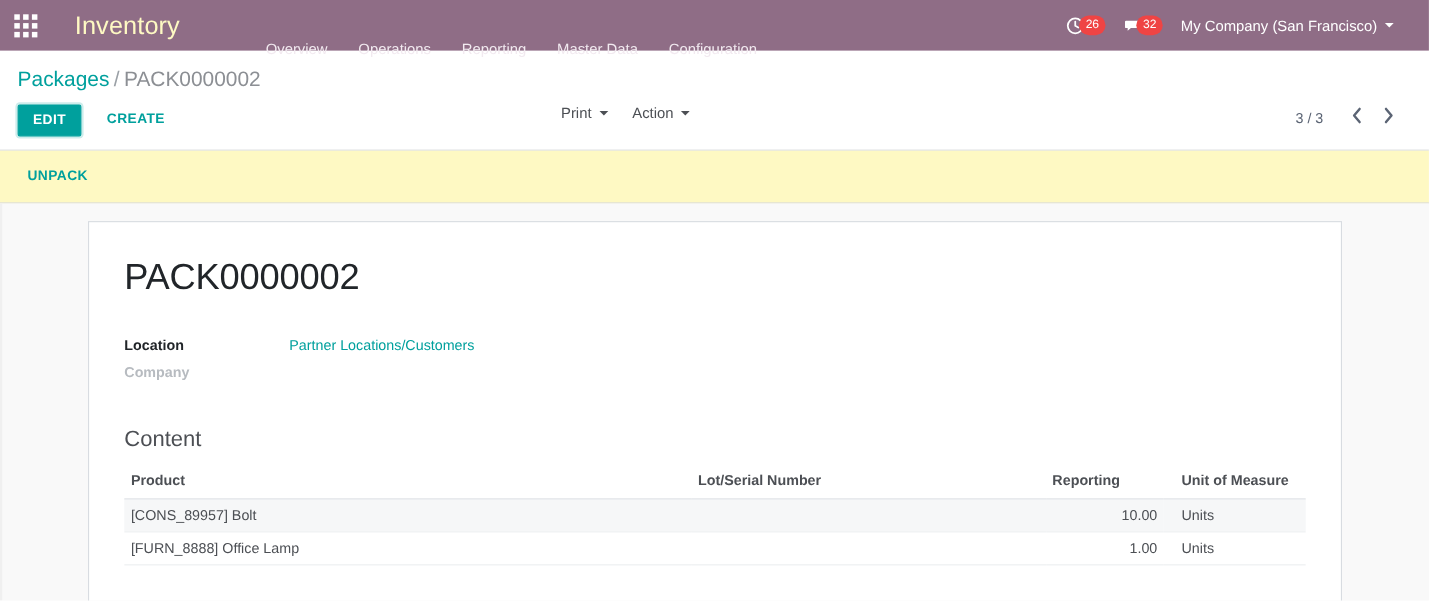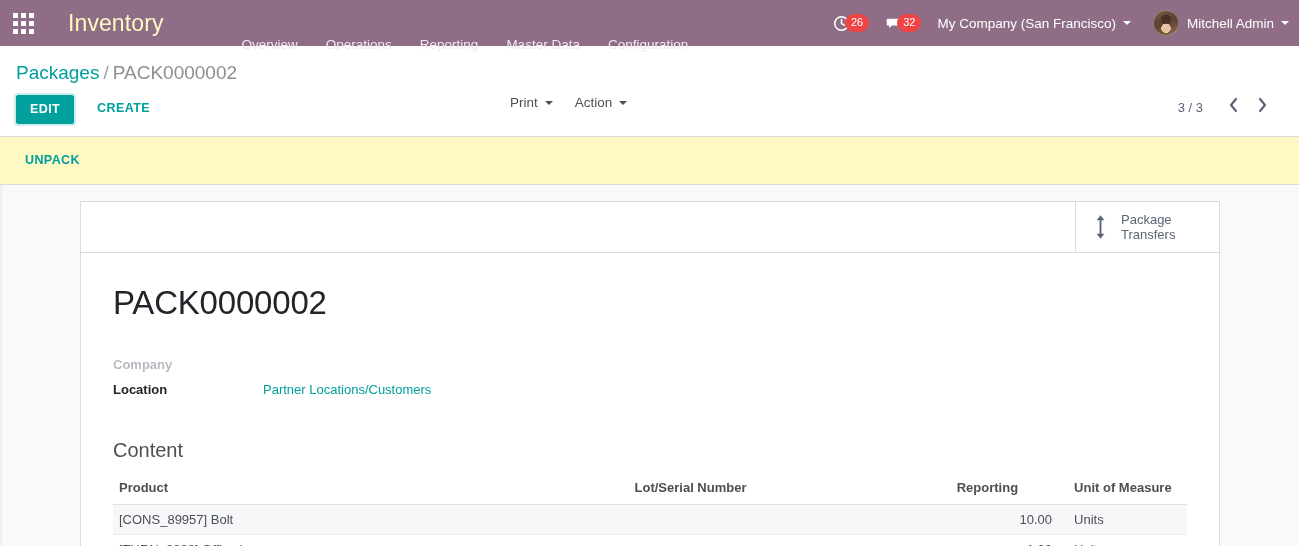--- a/index.html
+++ b/index.html
@@ -365,25 +365,20 @@
         </svg>
       </span>
       <span class="badge">32</span>
     </div>
 
     <div class="company-menu">
       <span>My Company (San Francisco)</span>
       <span class="caret"></span>
     </div>
 
-    <div class="user-menu">
-      <span class="avatar"></span>
-      <span>Mitchell Admin</span>
-      <span class="caret"></span>
-    </div>
   </div>
 </div>
 
 <div class="control-panel">
   <div class="breadcrumb-row">
     <span class="bc-link">Packages</span><span class="bc-sep">/</span><span class="bc-active">PACK0000002</span>
   </div>
 
   <div class="buttons-row">
     <button class="btn-edit">EDIT</button>
@@ -421,45 +416,32 @@
 <div class="statusbar">
   <button class="btn-unpack">UNPACK</button>
 </div>
 
 <div class="content-area">
   <div class="scroll-sliver"></div>
 
   <div class="sheet-wrap">
     <div class="sheet">
 
-      <div class="button-box-row">
-        <div class="stat-button">
-          <span class="stat-icon">
-            <svg width="13" height="26" viewBox="0 0 13 26">
-              <path d="M6.5 3 L6.5 23" stroke="#5b6474" stroke-width="1.9" fill="none"></path>
-              <path d="M6.5 1.2 L10.3 6.2 L2.7 6.2 Z" fill="#5b6474"></path>
-              <path d="M6.5 24.8 L10.3 19.8 L2.7 19.8 Z" fill="#5b6474"></path>
-            </svg>
-          </span>
-          <span class="stat-text">Package
-Transfers</span>
-        </div>
-      </div>
 
       <div class="sheet-inner">
         <h1 class="record-title">PACK0000002</h1>
 
         <div class="field-group">
+          <div class="field-row">
+            <span class="field-label">Location</span>
+            <span class="field-value"><a>Partner Locations/Customers</a></span>
+          </div>
           <div class="field-row">
             <span class="field-label muted">Company</span>
             <span class="field-value"></span>
-          </div>
-          <div class="field-row">
-            <span class="field-label">Location</span>
-            <span class="field-value"><a>Partner Locations/Customers</a></span>
           </div>
         </div>
 
         <h2 class="section-title">Content</h2>
 
         <table class="content-table">
           <thead>
             <tr>
               <th class="col-product">Product</th>
               <th class="col-lot">Lot/Serial Number</th>

